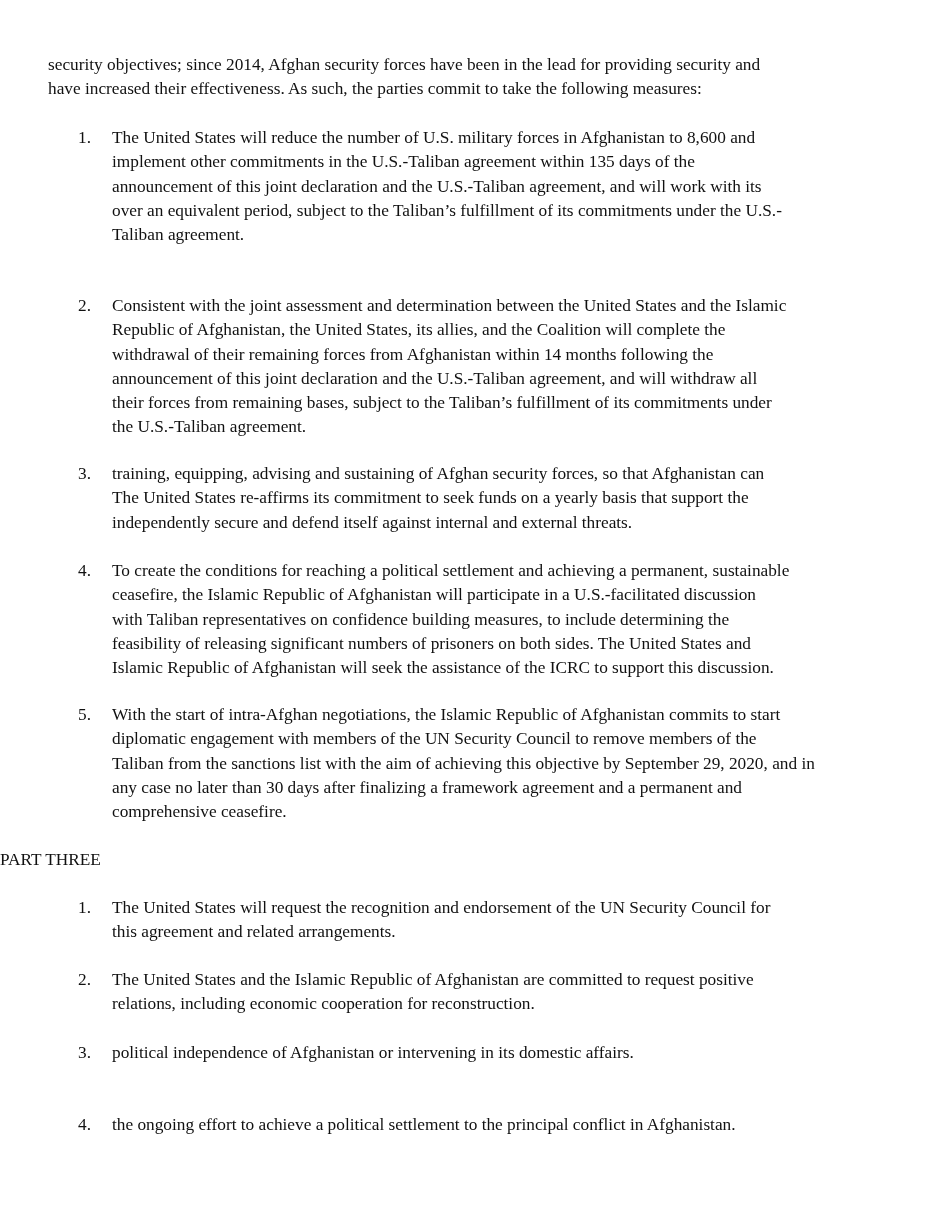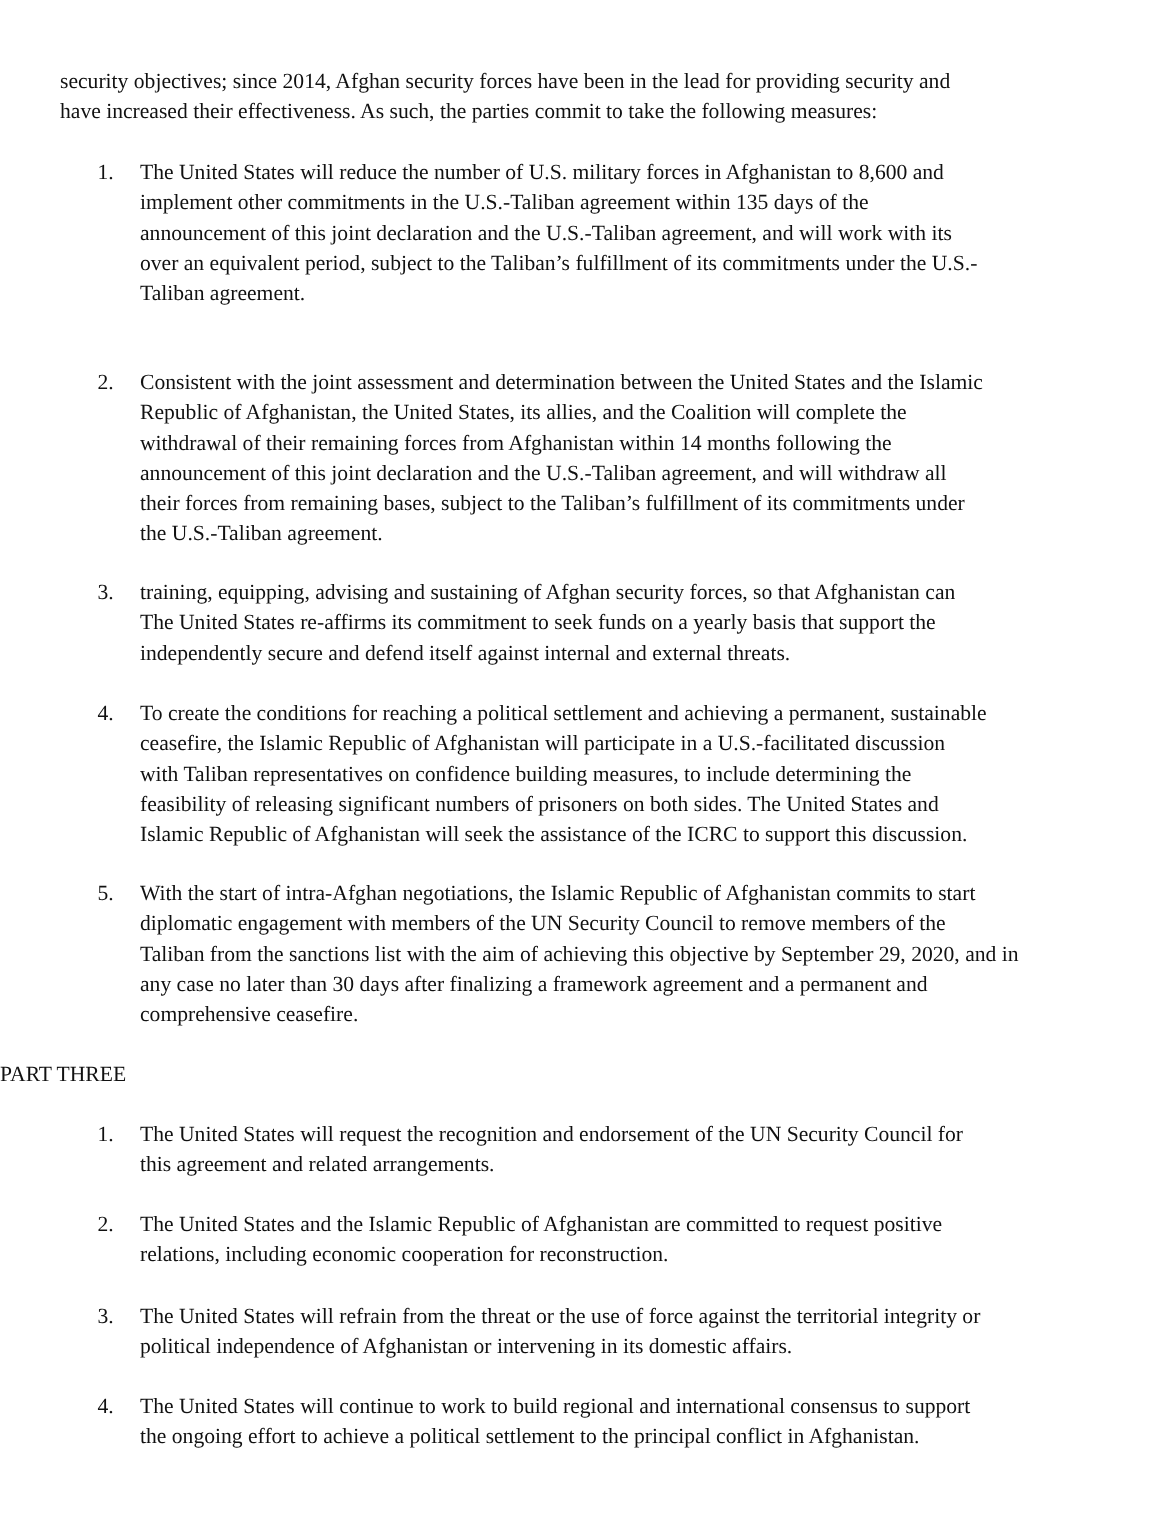--- a/index.html
+++ b/index.html
@@ -137,26 +137,24 @@
     <span class="num">2.</span>
     <div class="body">
       <span class="line">The United States and the Islamic Republic of Afghanistan are committed to request positive</span>
       <span class="line">relations, including economic cooperation for reconstruction.</span>
     </div>
   </div>
 
   <div class="item" style="top:1041px;">
     <span class="num">3.</span>
     <div class="body">
-      <span class="line">The United States will refrain from the threat or the use of force against the territorial integrity or</span>
       <span class="line">political independence of Afghanistan or intervening in its domestic affairs.</span>
     </div>
   </div>
 
   <div class="item" style="top:1113px;">
     <span class="num">4.</span>
     <div class="body">
-      <span class="line">The United States will continue to work to build regional and international consensus to support</span>
       <span class="line">the ongoing effort to achieve a political settlement to the principal conflict in Afghanistan.</span>
     </div>
   </div>
 
 </div>
 
 </body></html>

